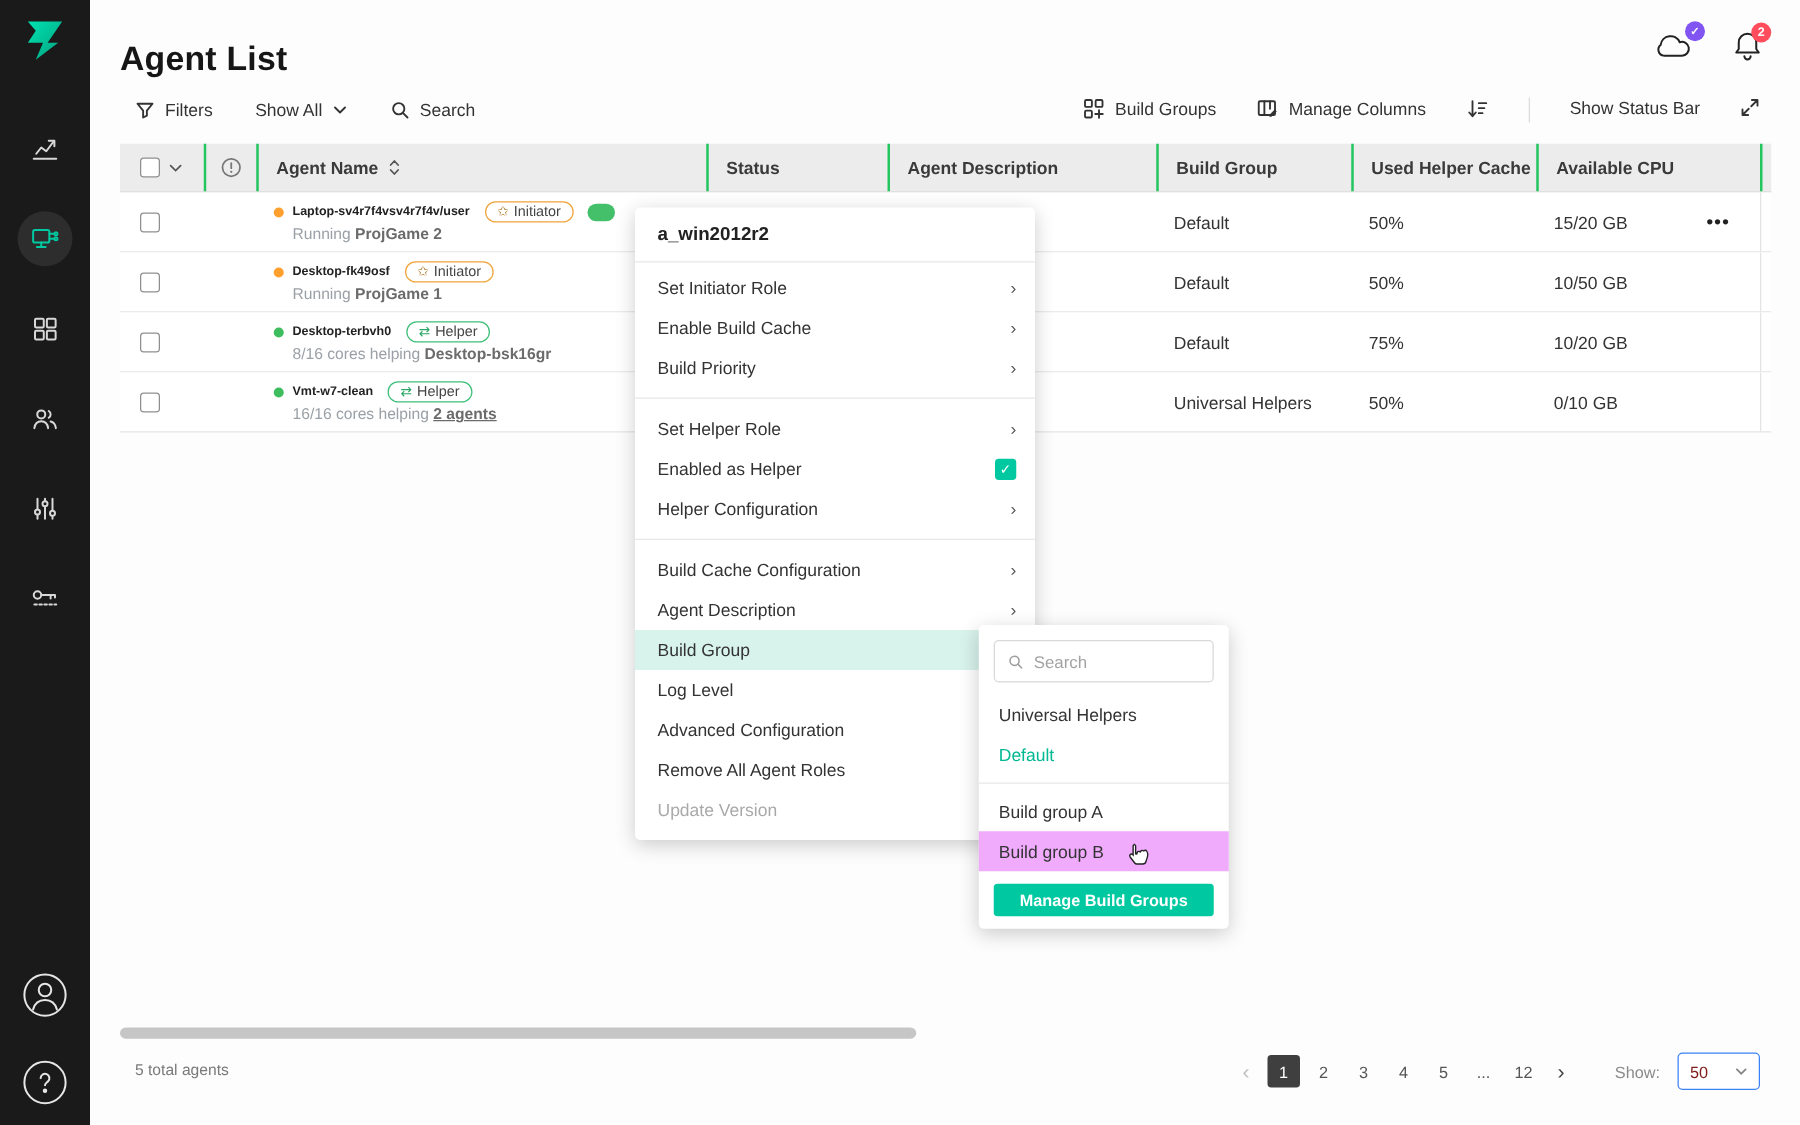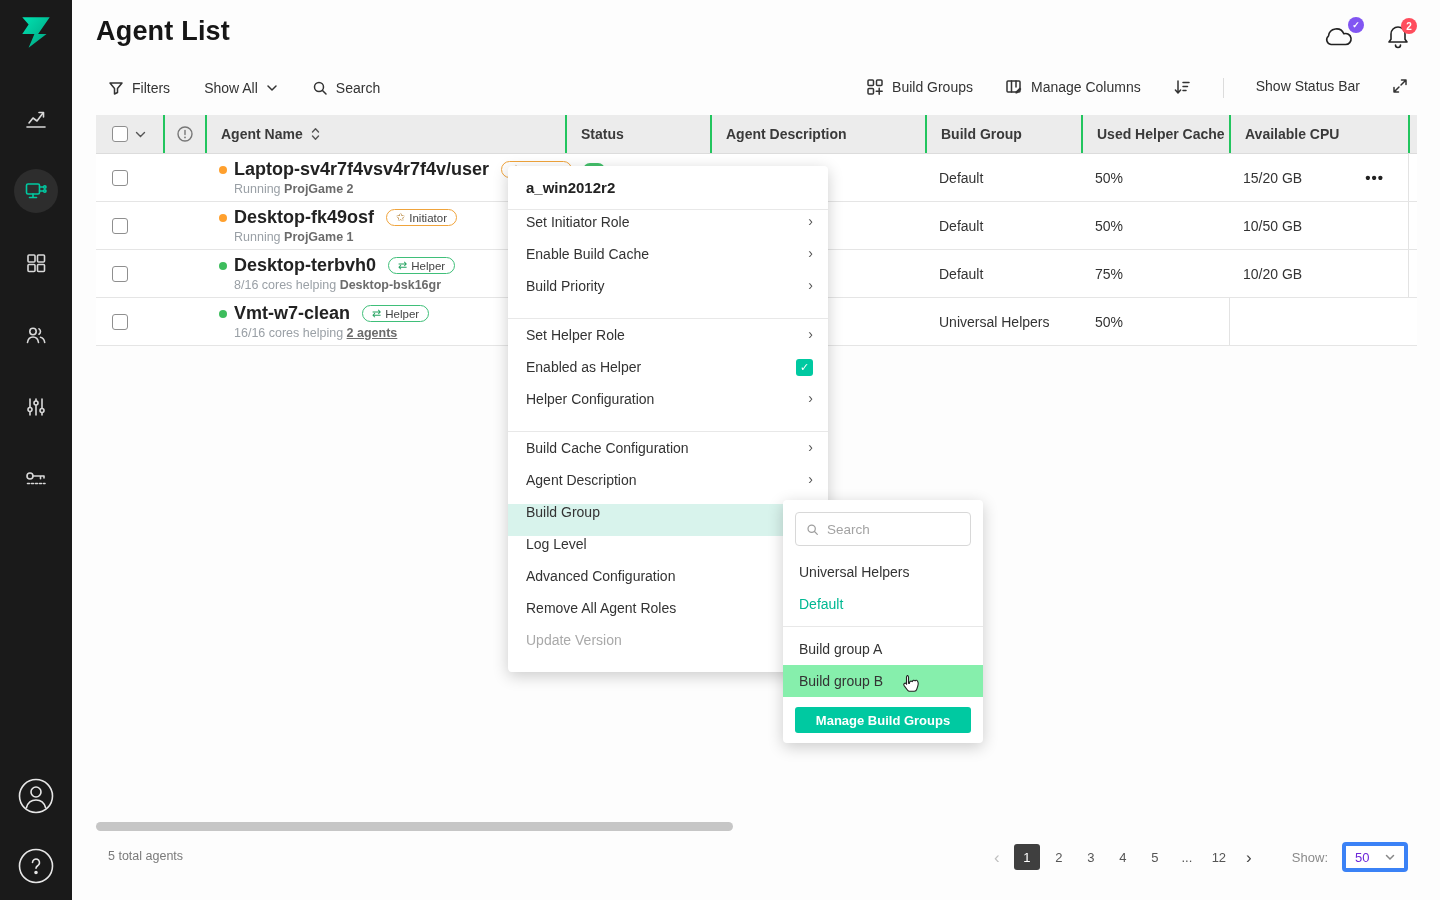--- a/index.html
+++ b/index.html
@@ -16,21 +16,21 @@
   .nav-item.active { background:#2d2d2d; }
   .nav-item.active svg { stroke:#00c9a1; }
   .sidebar-bottom { margin-top:auto; margin-bottom:12px; display:flex; flex-direction:column; align-items:center; gap:26px; }
   .sb-round { width:44px; height:44px; display:flex; align-items:center; justify-content:center; cursor:pointer; }
   .sb-round svg { stroke:#e6e6e6; fill:none; stroke-width:1.6; stroke-linecap:round; stroke-linejoin:round; }
 
   
   .main { position:absolute; left:72px; top:0; width:1368px; height:900px; background:#fdfdfd; }
 
   .page-header { position:relative; height:64px; }
-  .page-title { position:absolute; left:24px; top:16px; font-size:27px; font-weight:700; color:#161616; letter-spacing:.2px; }
+  .page-title { position:absolute; left:24px; top:32px; font-size:27px; font-weight:700; color:#161616; letter-spacing:.2px; }
   .header-icons { position:absolute; right:30px; top:24px; display:flex; align-items:flex-start; gap:30px; }
   .hicon { position:relative; cursor:pointer; }
   .hicon svg { stroke:#222; fill:none; stroke-width:1.6; stroke-linecap:round; stroke-linejoin:round; }
   .badge { position:absolute; border-radius:50%; color:#fff; display:flex; align-items:center; justify-content:center; font-weight:700; }
   .badge-purple { top:-7px; right:-8px; width:16px; height:16px; background:#8155f2; font-size:9px; }
   .badge-red { top:-6px; right:-7px; width:16px; height:16px; background:#ff4d5d; font-size:10px; }
 
   
   .toolbar { position:absolute; left:0; top:72px; width:100%; height:32px; padding:0 32px 0 36px; display:flex; align-items:center; }
   .tb-left { display:flex; align-items:center; gap:34px; }
@@ -52,69 +52,69 @@
   .sort-carets { margin-left:7px; }
   .tr { background:#fff; height:48px; border-bottom:1px solid #e5e5e5; }
   .td { display:flex; align-items:center; padding-left:14px; font-size:14px; color:#333; }
   .td-select { padding-left:16px; }
   .td-sliver { border-left:1px solid #e3e3e3; padding:0; }
   .td-name { flex-direction:column; align-items:flex-start; justify-content:center; padding-left:14px; overflow:visible; }
   .name-line { display:flex; align-items:center; gap:7px; white-space:nowrap; }
   .dot { width:8px; height:8px; border-radius:50%; flex:0 0 8px; }
   .dot.orange { background:#ffa02e; }
   .dot.green { background:#3dbd5d; }
-  .agent-name { font-weight:700; color:#222; font-size:18px; }
+  .agent-name { font-weight:700; color:#222; font-size:10px; }
   .pill { display:inline-flex; align-items:center; gap:4px; border:1px solid; border-radius:9px; padding:1px 9px; font-size:11.5px; color:#444; background:#fff; margin-left:5px; }
   .pill.initiator { border-color:#f0a43c; }
   .pill.helper { border-color:#3fbf79; }
   .pill-ic { font-size:11px; }
   .pill.initiator .pill-ic { color:#b07a2a; }
   .pill.helper .pill-ic { color:#2aa564; }
   .pill-frag { width:22px; height:14px; border-radius:7px; background:#44c06b; margin-left:4px; }
   .sub-line { margin-top:2px; padding-left:15px; font-size:12.5px; color:#9aa0a6; white-space:nowrap; }
   .sub-em { color:#6b6b6b; font-weight:700; }
   .sub-link { color:#6b6b6b; font-weight:700; text-decoration:underline; cursor:pointer; }
   .cache-cell { position:relative; }
   .kebab { position:absolute; right:24px; font-size:15px; font-weight:700; color:#222; letter-spacing:1px; cursor:pointer; }
   .cb { width:16px; height:16px; border:1.5px solid #8f8f8f; border-radius:3px; background:#fff; cursor:pointer; flex:0 0 16px; }
 
   
   .context-menu { position:absolute; left:508px; top:166px; width:320px; background:#fff; border-radius:4px; box-shadow:0 4px 16px rgba(0,0,0,.2); padding-bottom:8px; z-index:10; }
   .cm-title { padding:13px 18px 12px; font-size:15px; line-height:18px; font-weight:700; color:#222; border-bottom:1px solid #e8e8e8; margin-bottom:4px; }
-  .cm-item { height:32px; padding:0 15px 0 18px; display:flex; justify-content:space-between; font-size:14px; color:#333; cursor:pointer; }
+  .cm-item { height:32px; padding:0 15px 0 18px; display:flex; align-items:center; justify-content:space-between; font-size:14px; color:#333; cursor:pointer; }
   .cm-item.highlight { background:#d8f3ec; }
   .cm-item.disabled { color:#a9a9a9; cursor:default; }
   .cm-chev { color:#555; font-size:14px; line-height:1; }
   .cm-check { width:17px; height:17px; border-radius:3px; background:#00c9a1; color:#fff; font-size:11px; display:flex; align-items:center; justify-content:center; }
   .cm-div { height:1px; background:#e8e8e8; margin:8px 0; }
 
   
   .submenu { position:absolute; left:783px; top:500px; width:200px; background:#fff; border-radius:4px; box-shadow:0 4px 16px rgba(0,0,0,.2); padding:12px 0 10px; z-index:11; }
   .sm-search { margin:0 12px 10px; height:34px; border:1px solid #d8d8d8; border-radius:4px; display:flex; align-items:center; gap:8px; padding:0 10px; }
   .sm-search svg { stroke:#9e9e9e; fill:none; stroke-width:1.5; stroke-linecap:round; }
   .sm-search input { border:none; outline:none; width:100%; font-family:"Liberation Sans", sans-serif; font-size:13.5px; color:#333; background:transparent; }
   .sm-search input::placeholder { color:#a3a3a3; }
   .sm-item { height:32px; display:flex; align-items:center; padding:0 16px; font-size:14px; color:#333; cursor:pointer; }
   .sm-item.selected { color:#00b892; }
-  .sm-item.hover { background:#86efac; position:relative; }
+  .sm-item.hover { background:#f0abfc; position:relative; }
   .sm-div { height:1px; background:#e8e8e8; margin:6px 0; }
   .sm-btn { margin:10px 12px 0; height:26px; background:#00c9a1; border-radius:3px; color:#fff; font-weight:700; font-size:13px; display:flex; align-items:center; justify-content:center; cursor:pointer; }
   .cursor-hand { position:absolute; left:118px; top:9px; z-index:12; }
 
   
   .hscroll { position:absolute; left:24px; top:822px; width:637px; height:9px; border-radius:5px; background:#c6c6c6; cursor:pointer; }
   .page-footer { position:absolute; left:0; top:840px; width:100%; height:34px; }
   .total { position:absolute; left:36px; top:9px; font-size:12.5px; color:#7a7a7a; }
   .pag { position:absolute; right:32px; top:0; height:34px; display:flex; align-items:center; gap:6px; }
   .pg { min-width:26px; height:26px; display:flex; align-items:center; justify-content:center; font-size:13px; color:#555; border-radius:3px; cursor:pointer; padding:0 3px; }
   .pg.active { background:#3f3f3f; color:#fff; }
   .pg-chev { width:22px; text-align:center; font-size:17px; color:#444; cursor:pointer; line-height:1; }
   .pg-chev.disabled { color:#c0c0c0; cursor:default; }
   .show-label { margin-left:26px; font-size:13px; color:#8a8a8a; }
-  .page-size { margin-left:8px; width:66px; height:30px; border:4px solid #3b82f6; border-radius:4px; background:#fff; display:flex; align-items:center; justify-content:space-between; padding:0 9px; font-size:13px; color:#6d28d9; cursor:pointer; }
+  .page-size { margin-left:8px; width:66px; height:30px; border:1px solid #3b82f6; border-radius:4px; background:#fff; display:flex; align-items:center; justify-content:space-between; padding:0 9px; font-size:13px; color:#7f1d1d; cursor:pointer; }
   .page-size svg { stroke:#888; fill:none; stroke-width:1.5; stroke-linecap:round; }
 </style>
 </head>
 <body>
 
 <aside class="sidebar">
   <div class="logo">
     <svg viewBox="0 0 36 36" width="38" height="38">
       <defs>
           <linearGradient id="lg" x1="0" y1="0" x2="1" y2="1">
@@ -403,20 +403,23 @@
               <span class="pill-ic">⇄</span>
               <span>Helper</span>
             </span>
         </div>
         <div class="sub-line"><span>16/16 cores helping </span><span class="sub-link">2 agents</span></div>
       </div>
       <div class="td"></div>
       <div class="td"></div>
       <div class="td">Universal Helpers</div>
       <div class="td">50%</div>
+      <div class="td cache-cell">
+          <span>0/10 GB</span>
+        </div>
       <div class="td td-sliver"></div>
     </div>
   </div>
 
   <div class="hscroll"></div>
 
   <div class="page-footer">
     <div class="total">5 total agents</div>
     <div class="pag">
       <span class="pg-chev disabled">‹</span>

